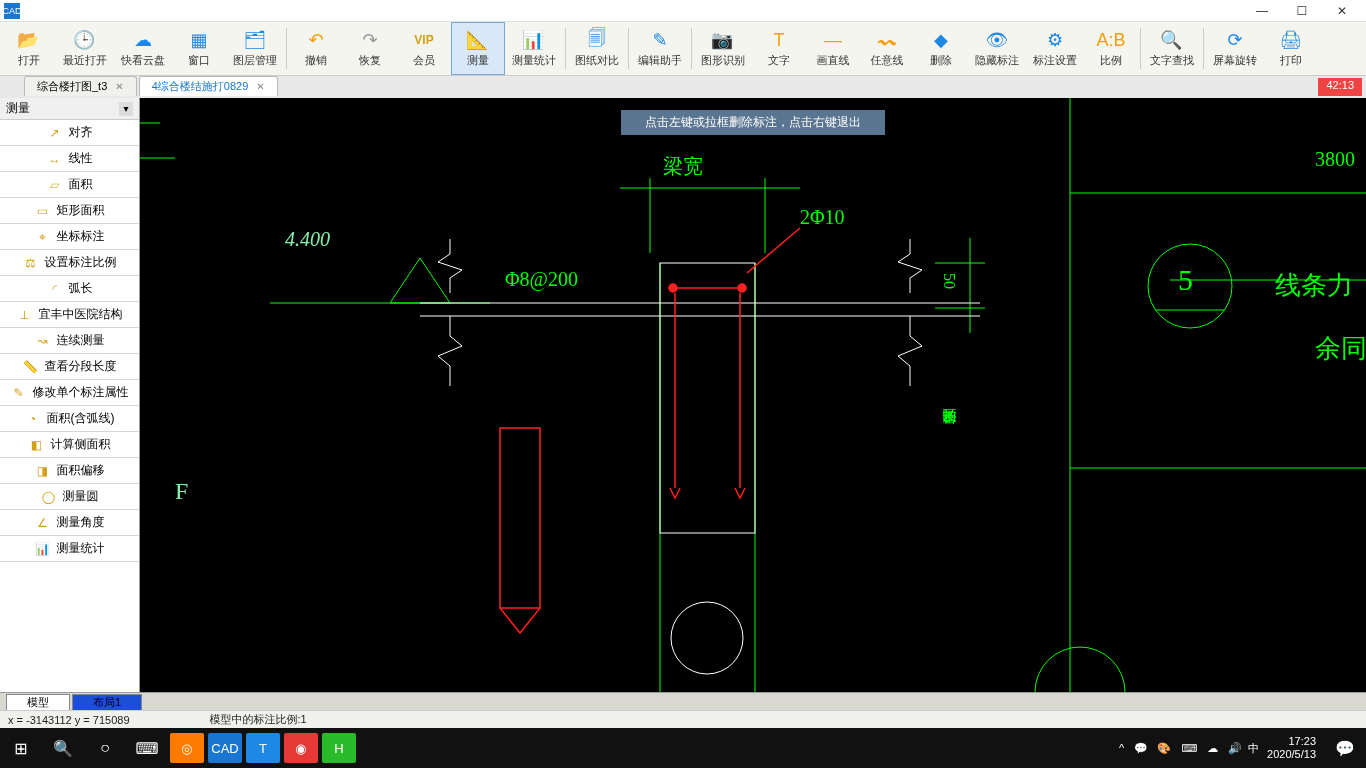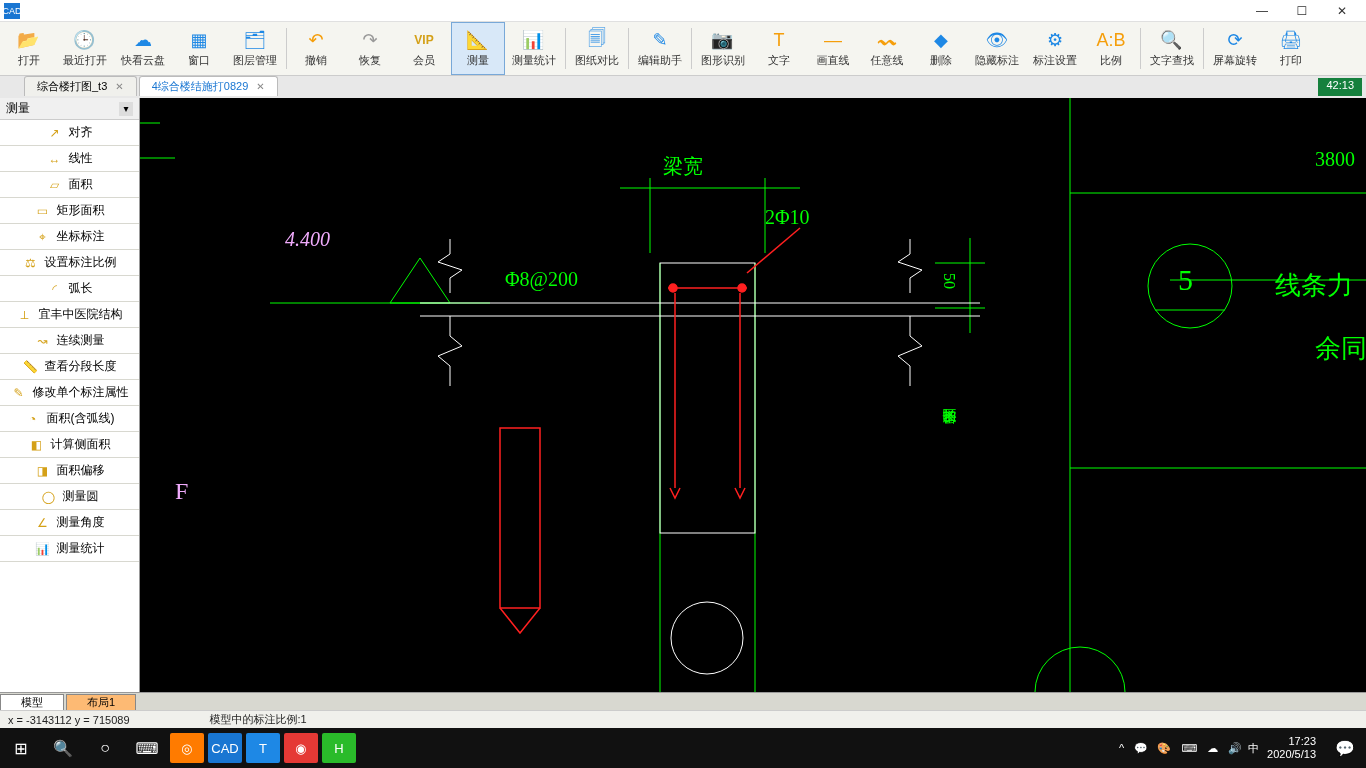--- a/index.html
+++ b/index.html
@@ -16,42 +16,42 @@
 .tb-item .ico { height: 22px; display: flex; align-items: center; justify-content: center; font-size: 18px; }
 .tb-item .lbl { font-size: 11px; color: #333; margin-top: 2px; text-align: center; }
 .tb-sep { width: 1px; background: #ccc; margin: 6px 2px; }
 .tb-item.active { background: #d8e8f8; border: 1px solid #78a8d8; }
 
 .tabbar { height: 22px; background: #e8e8e8; display: flex; align-items: flex-start; padding-left: 24px; }
 .tab { height: 20px; padding: 0 12px; font-size: 11px; background: #f0f0ec; border: 1px solid #bbb; border-bottom: none; display: flex; align-items: center; margin-right: 2px; border-radius: 3px 3px 0 0; cursor:pointer; }
 .tab.active { background: #ffffff; color: #1976d2; font-weight: 500; }
 .tab .close { margin-left: 8px; font-size: 10px; color: #888; }
 .tabbar .spacer { flex:1; }
-.timer { background: #15803d; color: #fff; font-size: 11px; padding: 1px 8px; height:18px; align-self:center; margin-right:4px; }
+.timer { background: #ef4444; color: #fff; font-size: 11px; padding: 1px 8px; height:18px; align-self:center; margin-right:4px; }
 
 .workspace { display: flex; height: calc(768px - 22px - 54px - 22px - 18px - 18px - 40px); }
 
 .side-panel { width: 140px; background: #fff; border-right: 1px solid #999; display: flex; flex-direction: column; }
 .side-header { height: 22px; background: #f0f0f0; border-bottom: 1px solid #ccc; display: flex; align-items: center; padding: 0 6px; font-size: 12px; justify-content: space-between; }
 .side-header .x { width:14px; height:14px; background:#ddd; display:flex; align-items:center; justify-content:center; font-size:10px; cursor:pointer; }
 .side-item { height: 26px; display: flex; align-items: center; padding: 0 8px; font-size: 12px; border-bottom: 1px solid #d8d8d0; cursor: pointer; justify-content: center; gap:6px; }
 .side-item .sico { width:16px; display:flex; justify-content:center; font-size:12px; }
 
 .canvas-area { flex: 1; background: #000; position: relative; overflow: hidden; }
 .hint-bar { position: absolute; top: 12px; left: 50%; transform: translateX(-50%); background: #5a7590; color: #fff; font-size: 12px; padding: 4px 24px; }
 
 
 .dwg-text { position:absolute; color:#0f0; font-family: "SimSun", serif; font-size:20px; white-space:nowrap; }
-.dwg-text.white { color:#f0abfc; }
+.dwg-text.white { color:#86efac; }
 .dwg-text.vert { writing-mode: vertical-rl; }
 
 svg.drawing { position:absolute; top:0; left:0; width:100%; height:100%; }
 
-.bottom-tabs { height: 18px; background: #d8d8d0; display: flex; align-items: flex-end; padding-left: 0; border-top:1px solid #999; }
-.btab { height: 16px; padding: 0 20px; font-size: 11px; background: #fdba74; border: 1px solid #888; border-bottom: none; margin-right: 2px; cursor:pointer; border-radius:0 0 0 0; }
+.bottom-tabs { height: 18px; background: #d8d8d0; display: flex; align-items: flex-end; padding-left: 6px; border-top:1px solid #999; }
+.btab { height: 16px; padding: 0 20px; font-size: 11px; background: #1d4ed8; border: 1px solid #888; border-bottom: none; margin-right: 2px; cursor:pointer; border-radius:0 0 0 0; }
 .btab.active { background: #fff; }
 
 .status { height: 18px; background: #f0f0ec; font-size: 11px; display: flex; align-items: center; padding: 0 8px; border-top:1px solid #ccc; color:#222; }
 .status .sep { margin: 0 40px; }
 
 .taskbar { height: 40px; background: #111; display: flex; align-items: center; color: #fff; font-size: 11px; }
 .taskbar .tbicon { width: 42px; height: 40px; display: flex; align-items: center; justify-content: center; font-size: 16px; cursor:pointer; }
 .taskbar .app { width:34px; height:30px; background:#222; margin:0 2px; border-radius:2px; display:flex; align-items:center; justify-content:center; font-size:13px; cursor:pointer; }
 .taskbar .spacer { flex:1; }
 .tray { display:flex; align-items:center; gap:10px; margin-right:6px; font-size:11px; }
@@ -256,20 +256,21 @@
           <span>测量角度</span>
         </div>
         <div class="side-item">
           <span class="sico c-gold">📊</span>
           <span>测量统计</span>
         </div>
       </div>
   </div>
 
   <div class="canvas-area">
+    <div class="hint-bar">点击左键或拉框删除标注，点击右键退出</div>
 
     <svg class="drawing" viewBox="0 0 1226 594">
 
       <g stroke="#00ff00" stroke-width="1" fill="none">
         <line x1="0" y1="25" x2="20" y2="25"></line>
         <line x1="0" y1="60" x2="35" y2="60"></line>
         <line x1="930" y1="0" x2="930" y2="594"></line>
         <line x1="930" y1="95" x2="1226" y2="95"></line>
         <line x1="930" y1="370" x2="1226" y2="370"></line>
 
@@ -318,21 +319,21 @@
         <line x1="535" y1="195" x2="535" y2="390"></line>
         <line x1="600" y1="195" x2="600" y2="390"></line>
         <path d="M530 390 l5 10 l5 -10"></path>
         <path d="M595 390 l5 10 l5 -10"></path>
 
         <line x1="607" y1="175" x2="660" y2="130"></line>
       </g>
     </svg>
 
     <div class="dwg-text" style="left:523px; top:55px;">梁宽</div>
-    <div class="dwg-text" style="left:625px; top:108px;text-align:center;">2Φ10</div>
+    <div class="dwg-text" style="left:660px; top:108px;text-align:center;">2Φ10</div>
     <div class="dwg-text" style="left:365px; top:170px;">Φ8@200</div>
     <div class="dwg-text white" style="left:145px; top:130px; font-style:italic;">4.400</div>
     <div class="dwg-text vert" style="left:800px; top:175px; font-size:16px;">50</div>
     <div class="dwg-text" style="left:1175px; top:50px;">3800</div>
     <div class="dwg-text" style="left:1135px; top:170px; font-size:26px;">线条力</div>
     <div class="dwg-text" style="left:1175px; top:233px; font-size:26px;">余同</div>
     <div class="dwg-text" style="left:1038px; top:165px; font-size:30px;">5</div>
     <div class="dwg-text white" style="left:35px; top:380px; font-size:24px; font-family:serif;">F</div>
     <div class="dwg-text vert" style="left:800px; top:300px; font-size:14px;">加密区长</div>
   </div>

